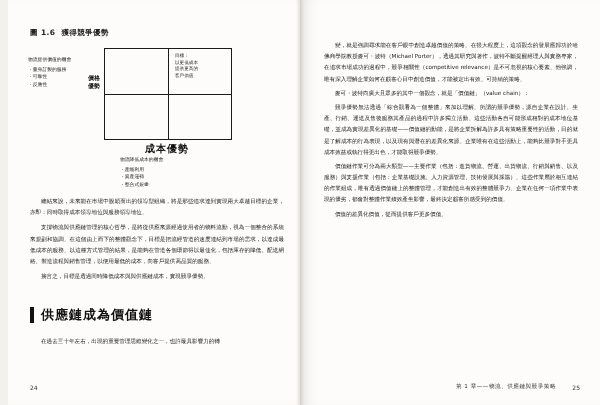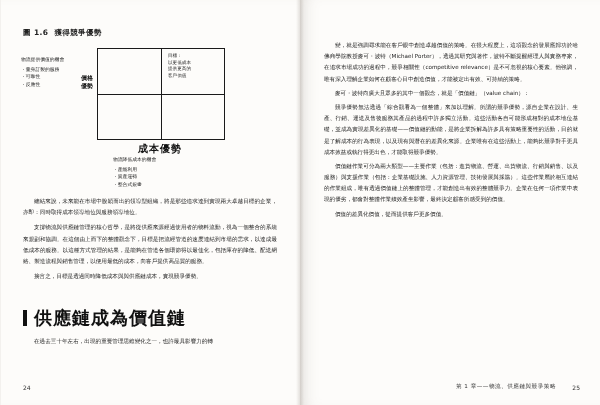--- a/index.html
+++ b/index.html
@@ -20,21 +20,21 @@
     background: #f3f1ee;
   }
   .page {
     position: absolute;
     top: 0;
     height: 405px;
     background: #fdfcfa;
     box-sizing: border-box;
   }
   .page-left {
-    left: 1px;
+    left: 8px;
     width: 347px;
     border-right: 1px solid #ddd8d2;
     box-shadow: inset -14px 0 18px -14px rgba(90,80,70,0.28);
     padding-left: 19px;
   }
   .page-right {
     left: 300px;
     width: 300px;
     box-shadow: inset 14px 0 18px -14px rgba(90,80,70,0.28);
   }
@@ -148,21 +148,21 @@
     display: flex;
     align-items: center;
   }
   .sec-head .bar {
     width: 4px;
     height: 16px;
     background: #111;
     margin-right: 7px;
   }
   .sec-head .txt {
-    font-size: 18px;
+    font-size: 13px;
     font-weight: bold;
     color: #111;
     letter-spacing: 1px;
   }
   .body-col-left2 {
     position: absolute;
     left: 22px;
     top: 336px;
     width: 254px;
     font-size: 5.6px;

